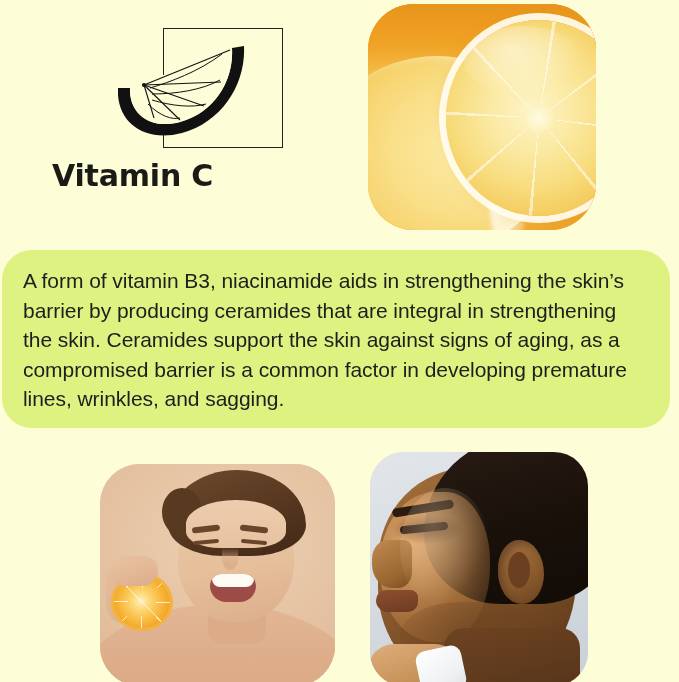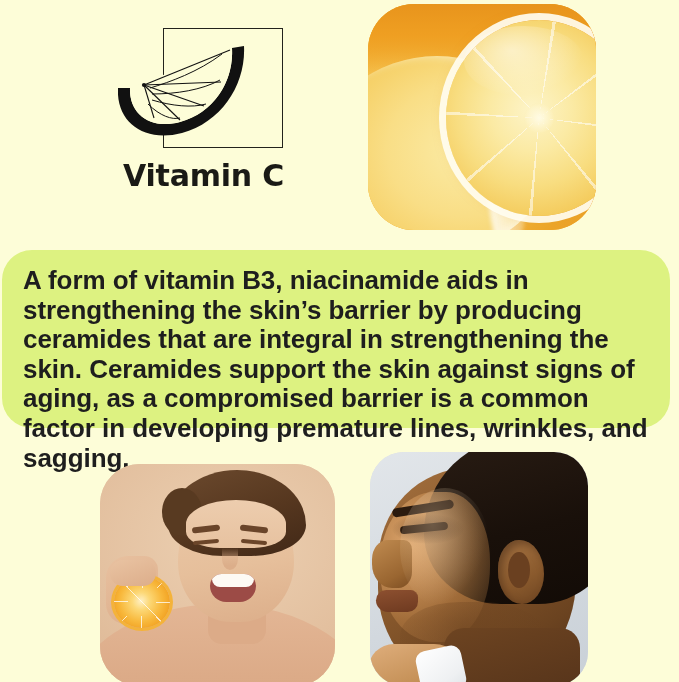--- a/index.html
+++ b/index.html
@@ -47,21 +47,21 @@
     width: 130px;
     height: 105px;
   }
   .logo-mark svg { display: block; width: 100%; height: 100%; }
 
   .logo-caption {
     position: absolute;
     left: 0;
     top: 158px;
     width: 355px;
-    text-align: center;
+    text-align: left;
     padding-left: 52px;
     box-sizing: border-box;
     font-family: "DejaVu Sans", sans-serif;
     font-size: 30px;
     font-weight: bold;
     letter-spacing: -0.2px;
     color: #1a1a16;
   }
 
   
@@ -146,26 +146,25 @@
     top: 250px;
     width: 668px;
     height: 178px;
     background: #ddf281;
     border-radius: 30px;
     box-sizing: border-box;
     padding: 16px 20px 10px 21px;
   }
   .desc-text {
     font-family: "Liberation Sans", sans-serif;
-    font-size: 26px;
+    font-size: 21px;
     line-height: 29.6px;
     color: #1e1e1e;
     letter-spacing: -0.05px;
     white-space: pre-line;
-    font-weight: bold;
   }
 
   
   .photo-woman {
     left: 100px;
     top: 464px;
     width: 235px;
     height: 222px;
     border-radius: 40px;
     background: #e4c3a4;

